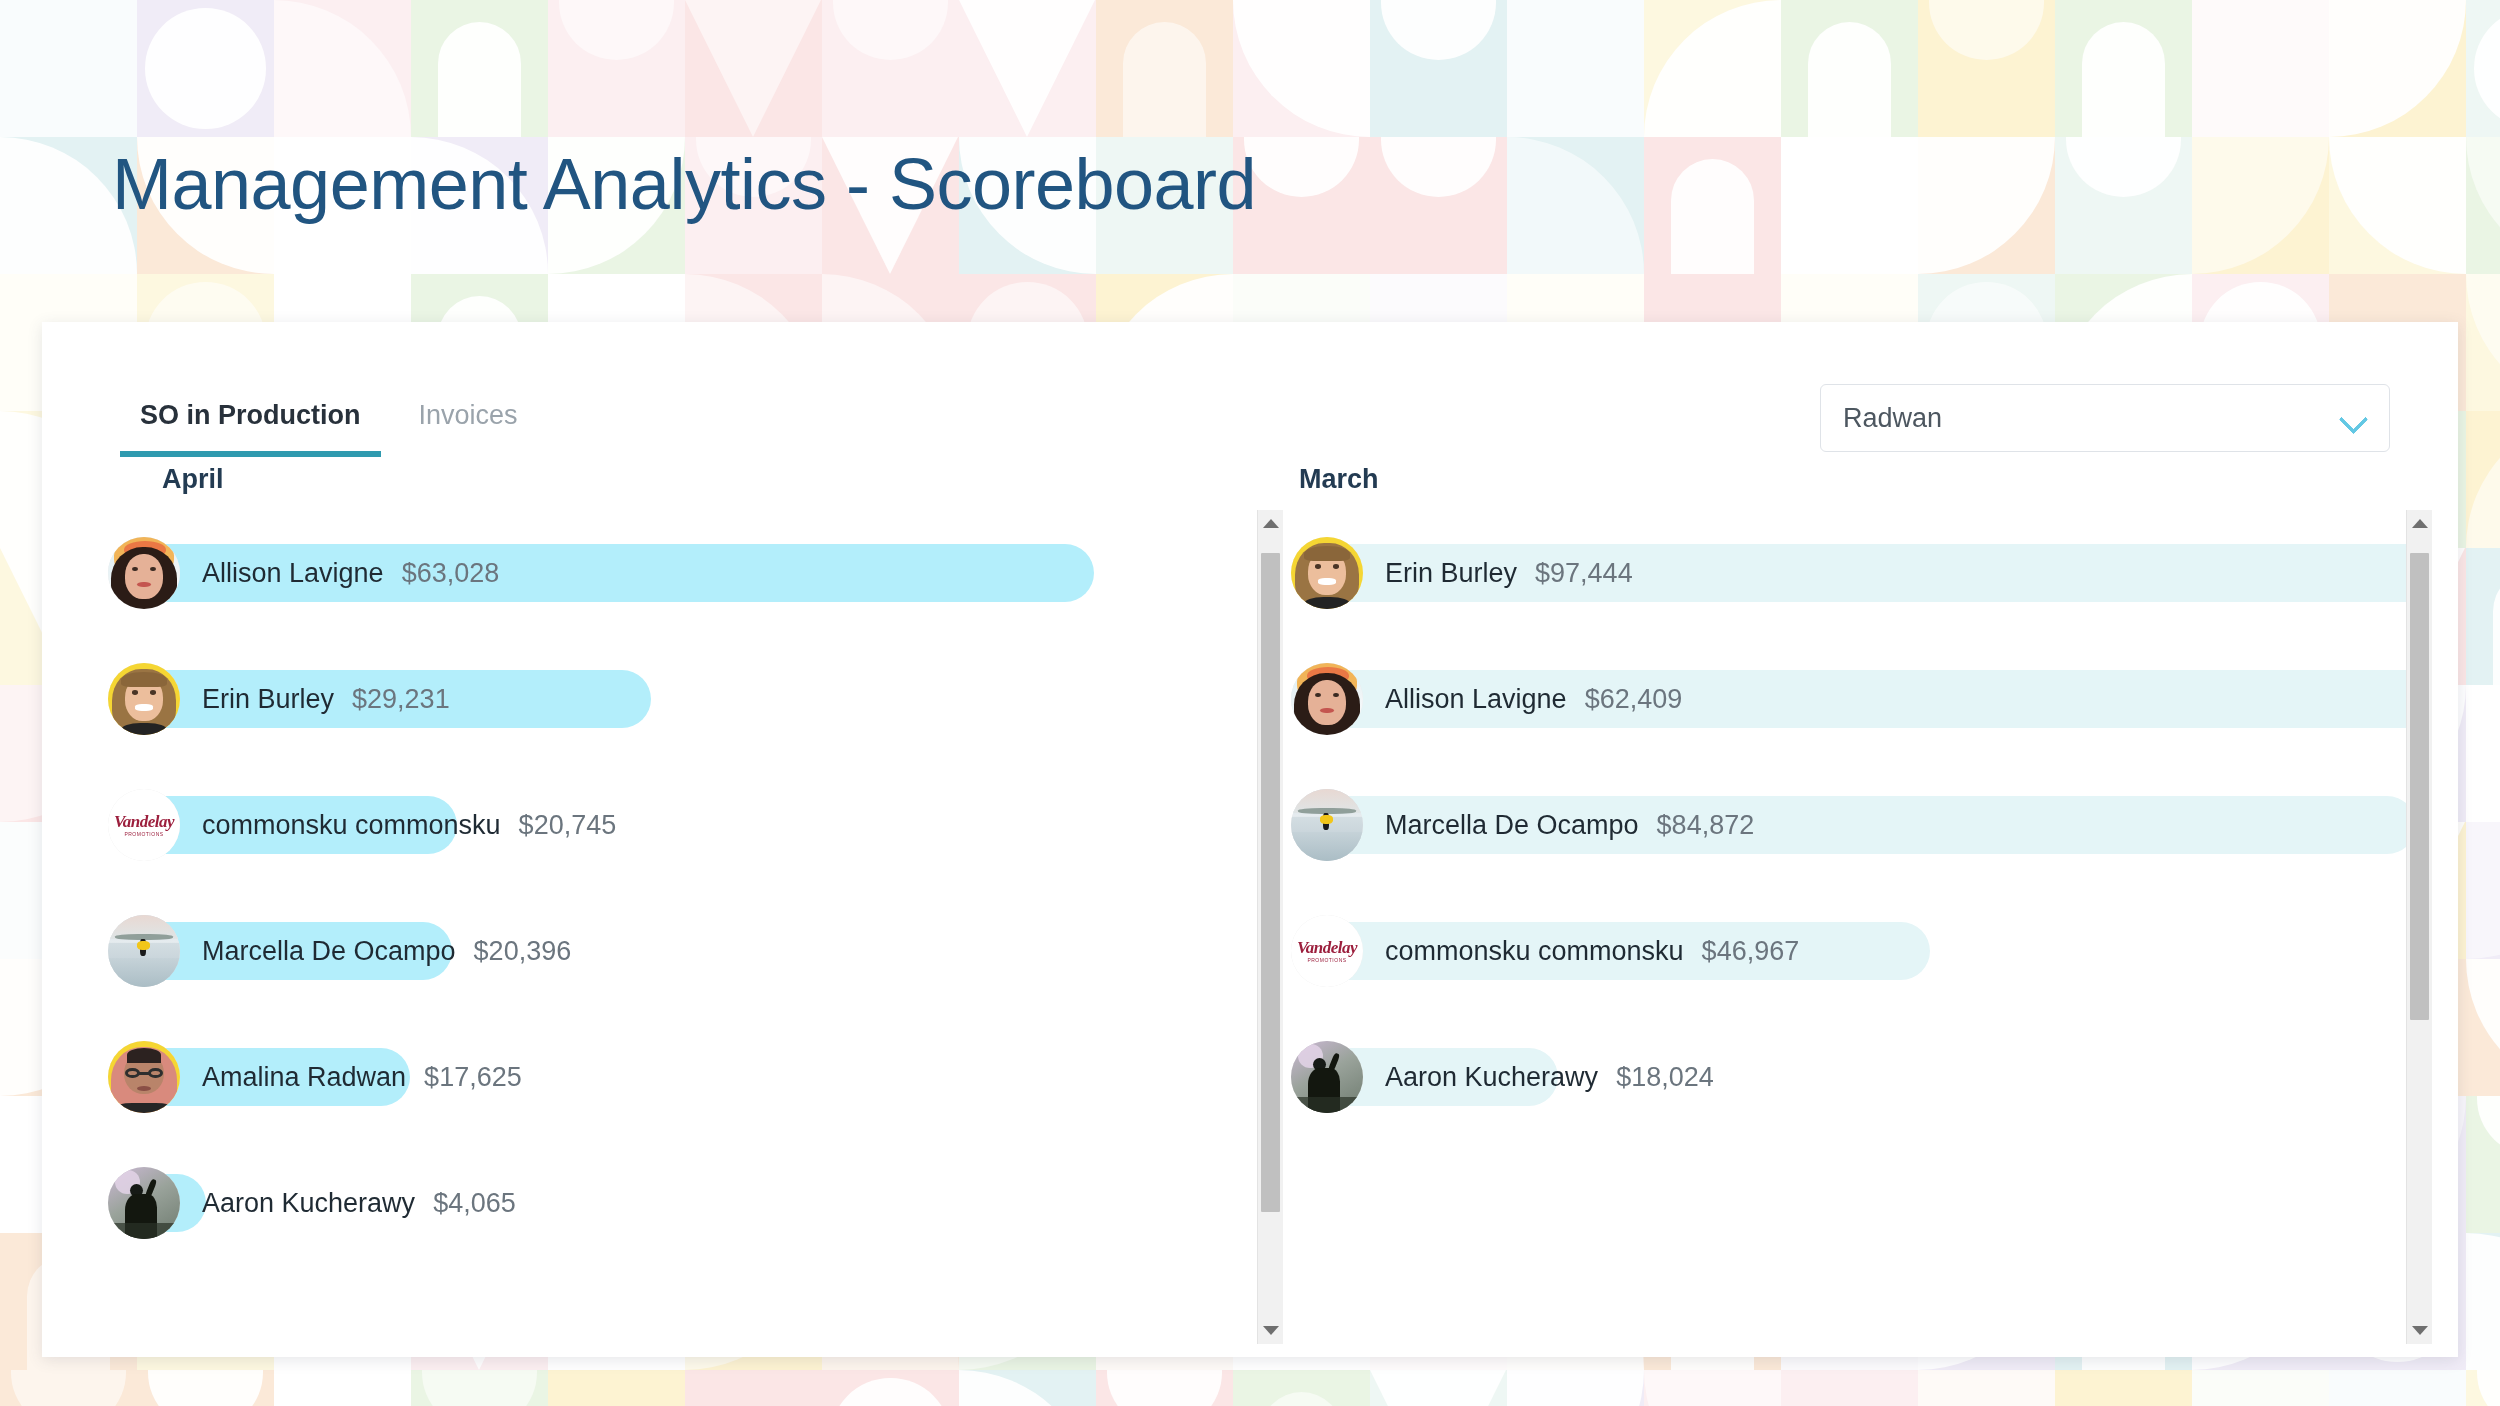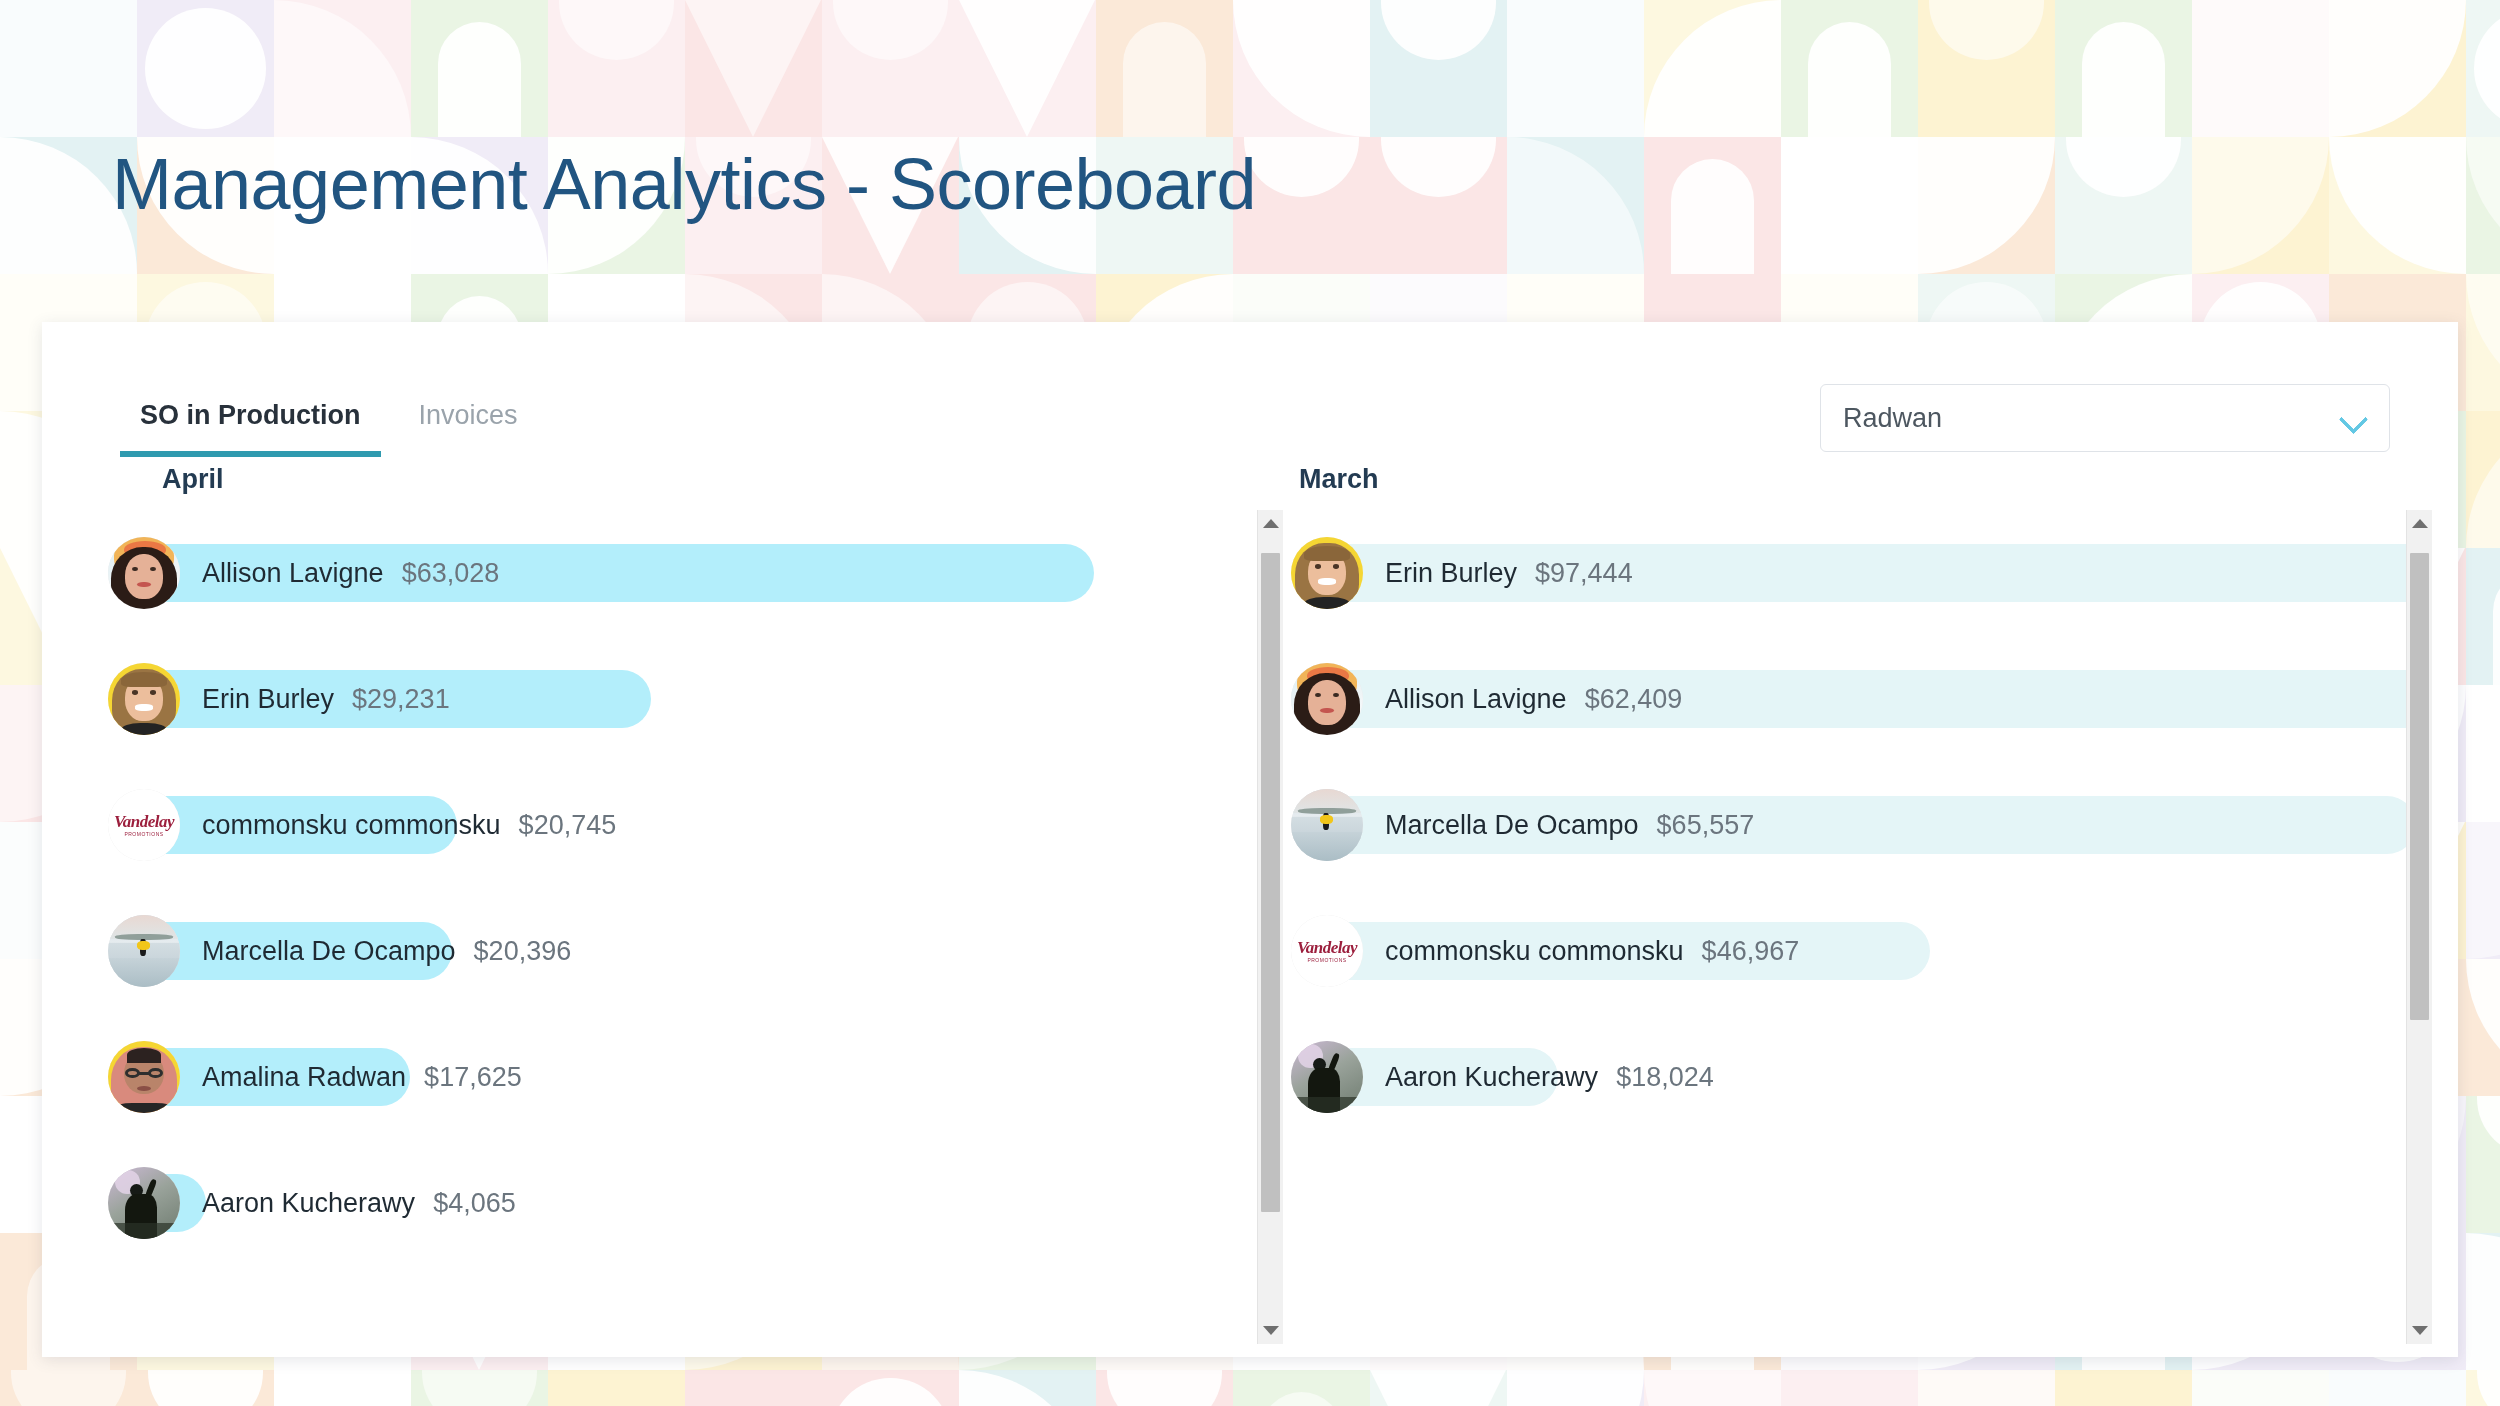--- a/index.html
+++ b/index.html
@@ -944,21 +944,21 @@
               <div class="av" style="background:linear-gradient(#cfd9e2 0%,#e6ecef 38%,#d3dde2 39%,#b9c8cf 100%)">
                 <div class="face" style="left:0;top:0;width:100%;height:34%;background:linear-gradient(#e8d8d2,#dfe5e6)"></div>
                 <div class="face" style="left:10%;top:26%;width:80%;height:9%;background:#7c8d87;border-radius:40%;opacity:.8"></div>
                 <div class="face" style="left:44%;top:33%;width:9%;height:24%;background:#1b1b1b;border-radius:30%"></div>
                 <div class="face" style="left:40%;top:36%;width:18%;height:12%;background:#f2c619;border-radius:40%"></div>
                 <div class="face" style="left:0;top:60%;width:100%;height:40%;background:linear-gradient(#c5d2d8,#a9bcc4);opacity:.9"></div>
               </div>
             </div>
             <div class="labels">
               <span class="nm">Marcella De Ocampo</span>
-              <span class="amt">$65,557</span>
+              <span class="amt">$84,872</span>
             </div>
           </div>
           <div class="row">
             <div class="bar" style="background: rgb(228, 245, 247); width: 602.5px;"></div>
             <div class="avatar">
               <div class="av" style="background:#ffffff;display:flex;align-items:center;justify-content:center;flex-direction:column">
                 <div style="font-family:'Liberation Serif',serif;font-style:italic;font-weight:700;font-size:17px;color:#9c1f3d;line-height:1;letter-spacing:-0.5px">Vandelay</div>
                 <div style="font-size:5px;color:#9c1f3d;letter-spacing:0.5px;margin-top:1px">PROMOTIONS</div>
               </div>
             </div>

